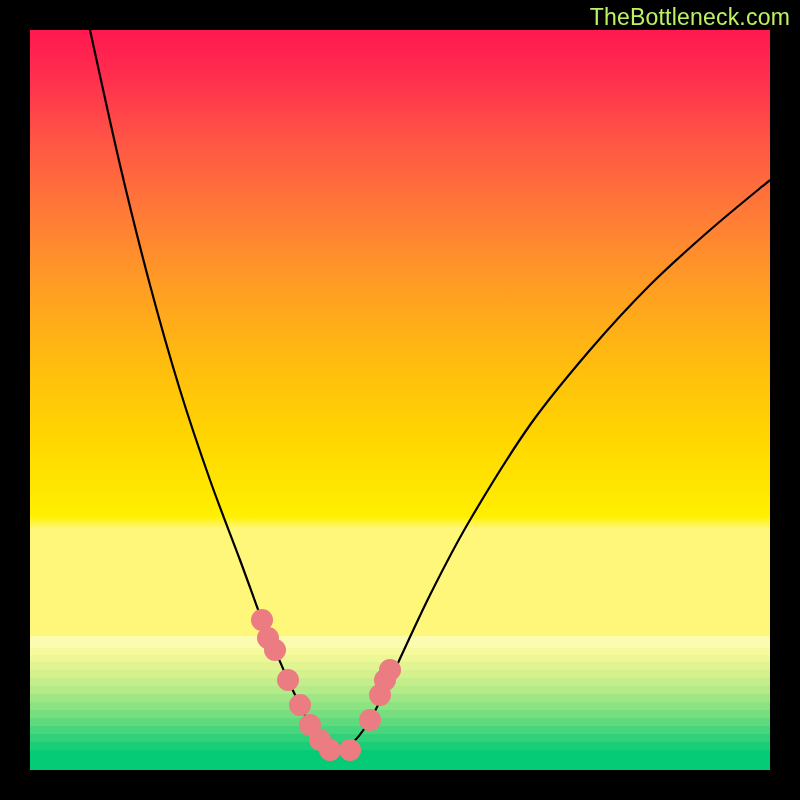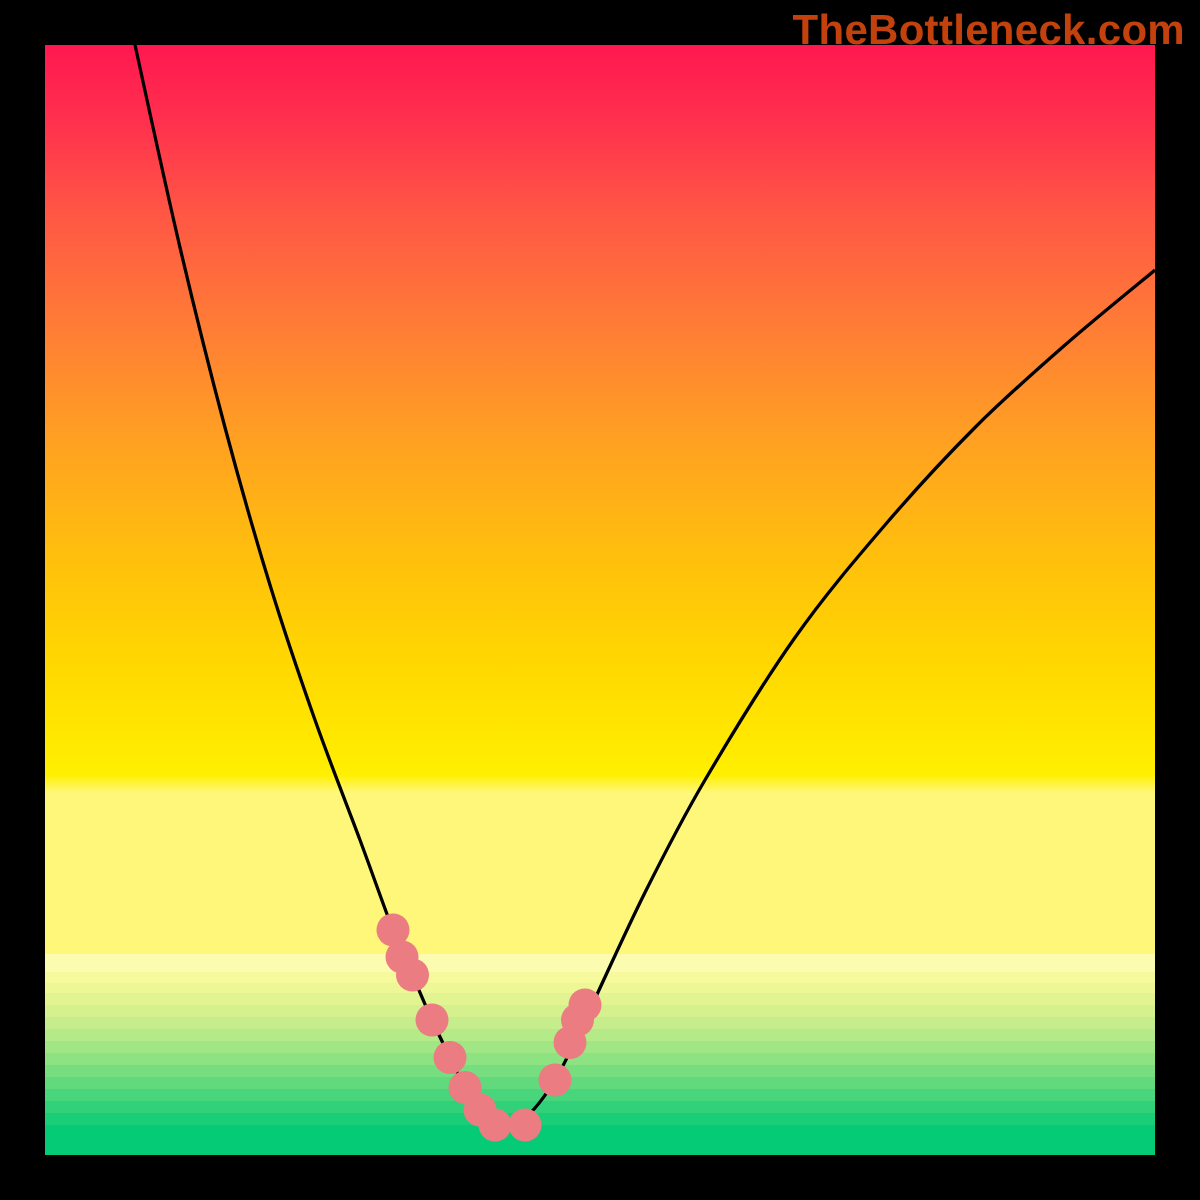--- a/index.html
+++ b/index.html
@@ -28,23 +28,23 @@
     overflow: hidden;
   }
   .grad {
     position: absolute;
     inset: 0;
   }
   .watermark {
     position: absolute;
     top: 4px;
     right: 10px;
-    font-size: 28px;
-    font-weight: 700;
-    color: #c2410c;
+    font-size: 23px;
+    font-weight: 400;
+    color: #bef264;
     letter-spacing: 0.2px;
   }
   svg.curve {
     position: absolute;
     inset: 0;
   }
 </style>
 </head>
 <body>
 

